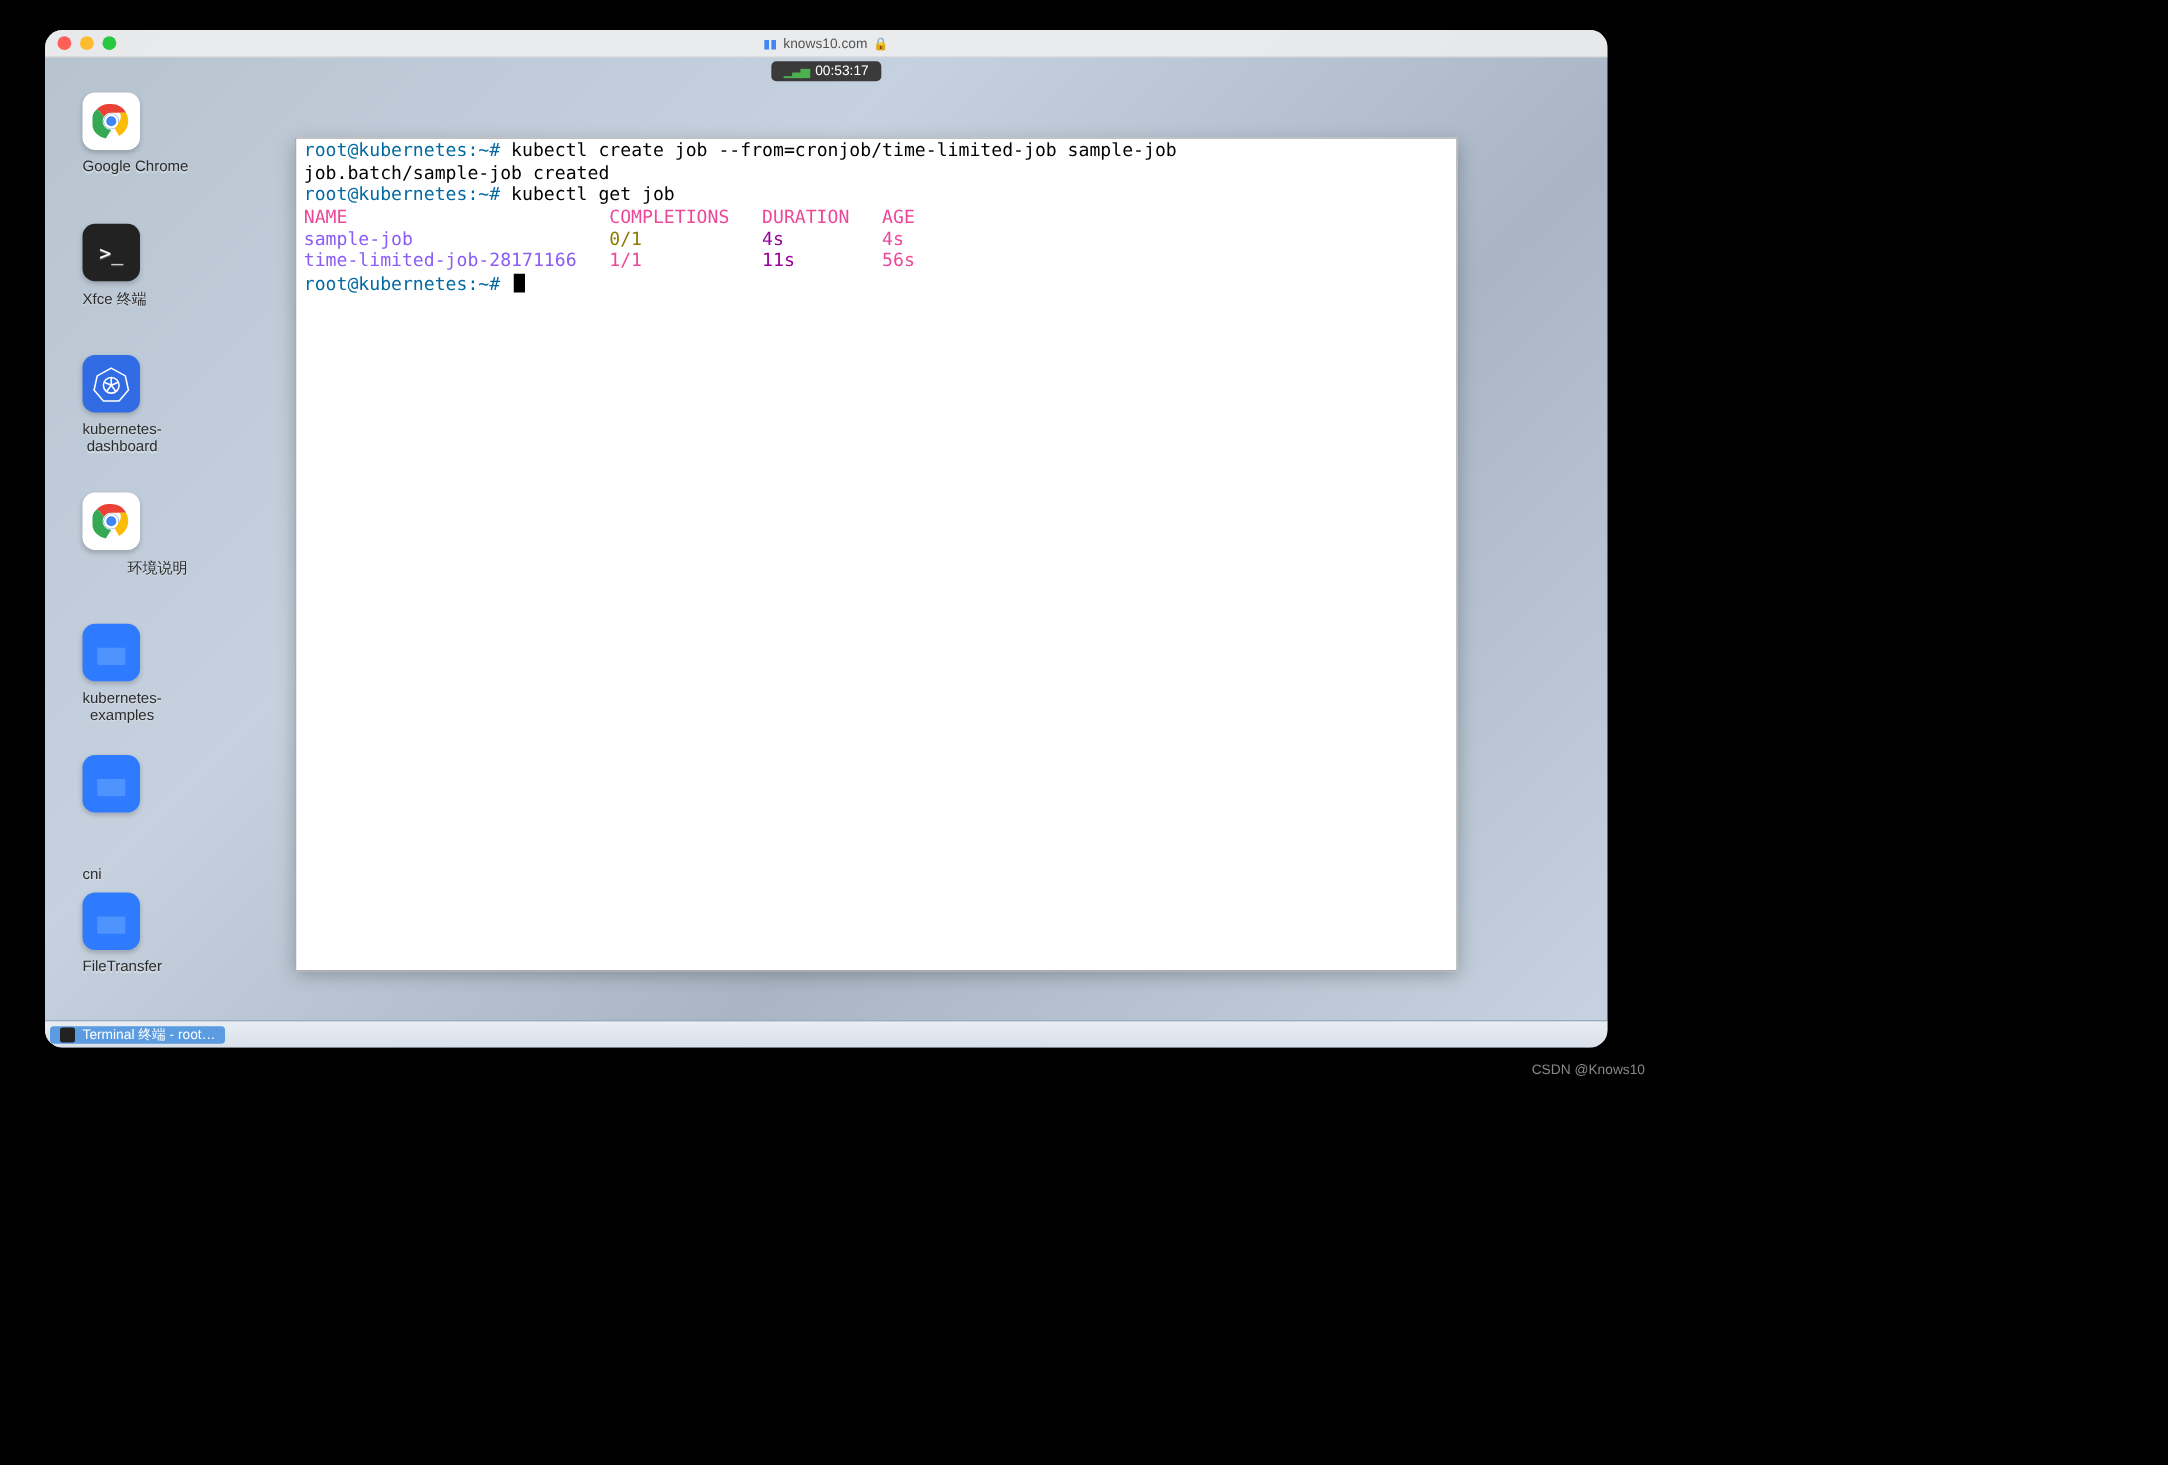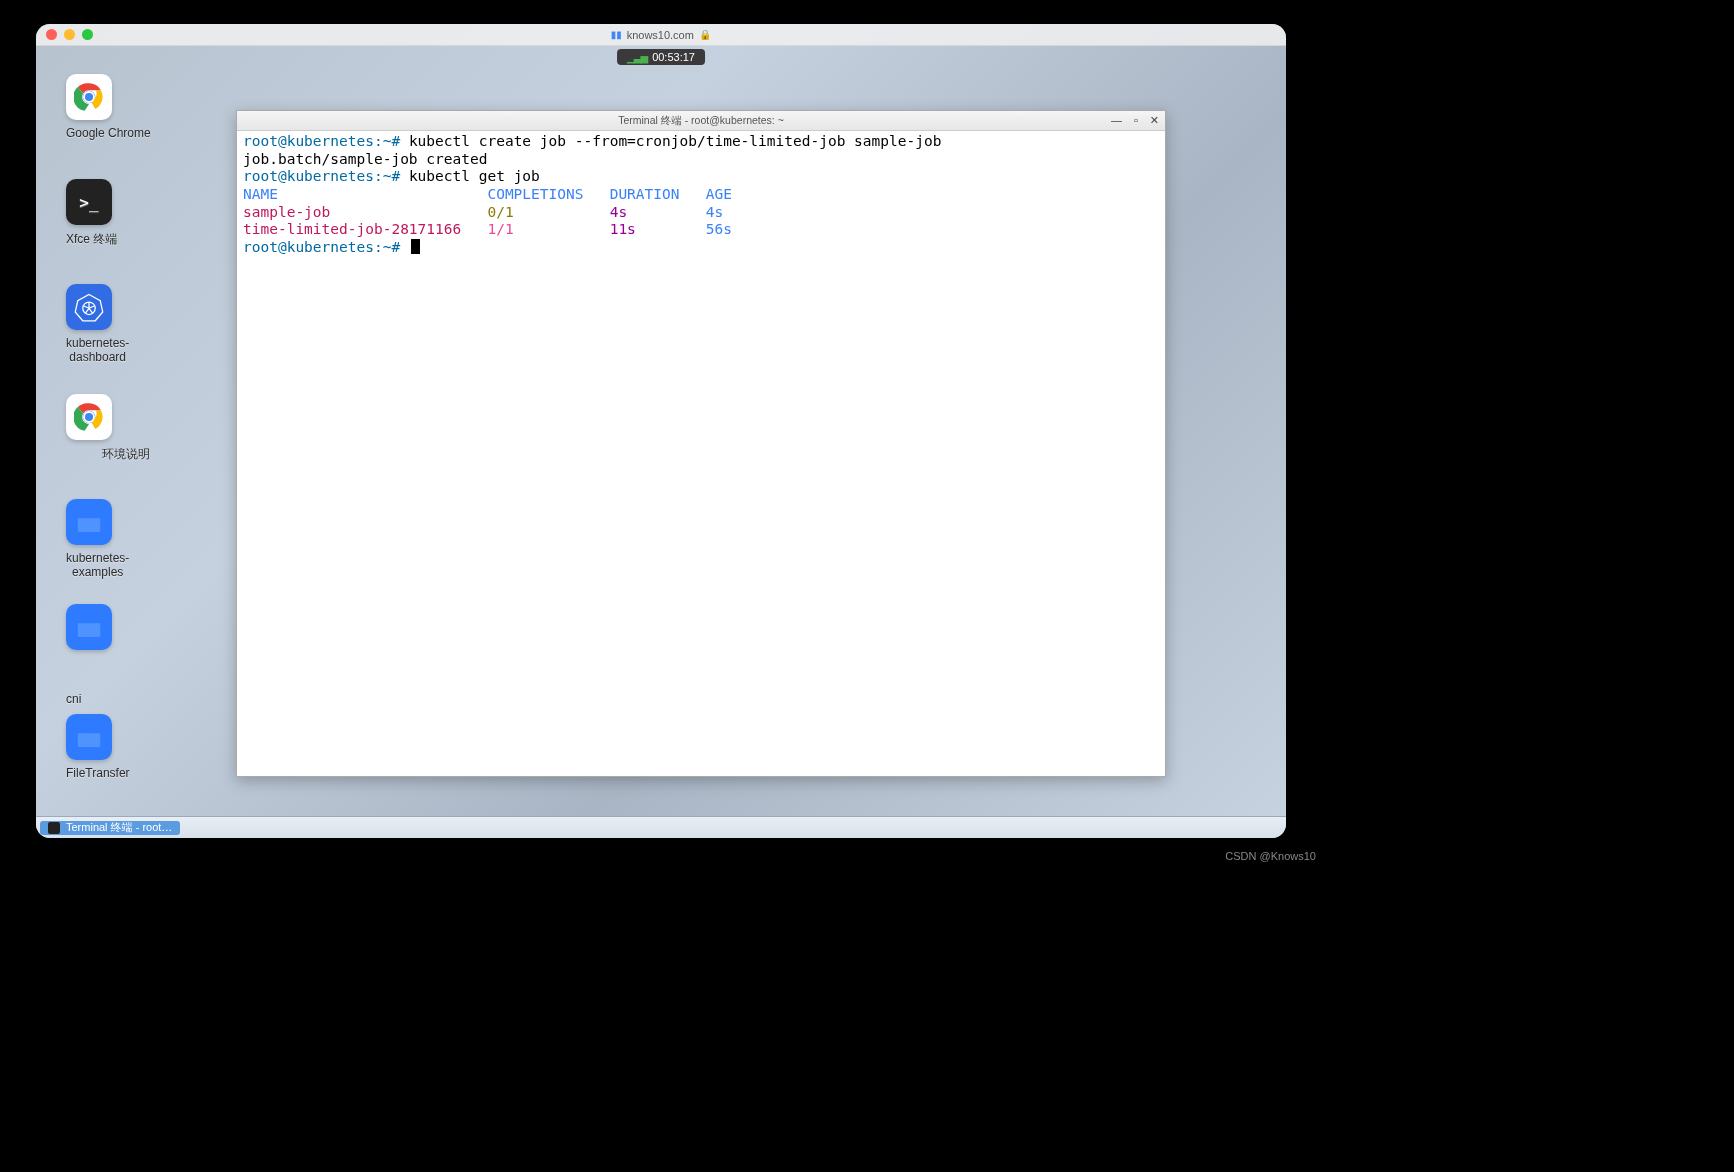--- a/index.html
+++ b/index.html
@@ -113,25 +113,25 @@
     flex:1;
     padding:2px 6px;
     font-family:"Menlo","Consolas","DejaVu Sans Mono",monospace;
     font-size:14.5px;
     line-height:1.22;
     color:#000;
     white-space:pre;
     overflow:hidden;
   }
   .c-prompt{color:#0369a1;}
-  .c-teal{color:#be185d;}
+  .c-teal{color:#8b5cf6;}
   .c-olive{color:#8a7a00;}
   .c-green{color:#ec4899;}
   .c-purple{color:#990099;}
-  .c-gray{color:#3b82f6;}
+  .c-gray{color:#ec4899;}
   .cursor-block{
     display:inline-block;width:9px;height:15px;background:#000;vertical-align:-2px;margin-left:2px;
   }
 
   .watermark{
     position:absolute; right:10px; bottom:4px;
     color:#888; font-size:11px; font-family:Arial;
   }
 </style>
 </head>
@@ -229,28 +229,20 @@
           <svg viewBox="0 0 48 48">
             <path d="M6 12h12l4 4h20a2 2 0 0 1 2 2v20a2 2 0 0 1-2 2H6a2 2 0 0 1-2-2V14a2 2 0 0 1 2-2z" fill="#2f7bff"></path>
             <path d="M6 18h36v20a2 2 0 0 1-2 2H8a2 2 0 0 1-2-2z" fill="#4f93ff"></path>
           </svg>
         </div>
         <div style="white-space:pre-line;">FileTransfer</div>
       </div>
     </div>
 
   <div class="terminal">
-    <div class="term-titlebar">
-      <span>Terminal 终端 - root@kubernetes: ~</span>
-      <div class="win-controls">
-        <span>—</span>
-        <span>▫</span>
-        <span>✕</span>
-      </div>
-    </div>
     <div class="term-body" id="term-body"><span class="c-prompt">root@kubernetes:~# </span>kubectl create job --from=cronjob/time-limited-job sample-job
 job.batch/sample-job created
 <span class="c-prompt">root@kubernetes:~# </span>kubectl get job
 <span class="c-gray">NAME                        COMPLETIONS   DURATION   AGE</span>
 <span class="c-teal">sample-job                  </span><span class="c-olive">0/1           </span><span class="c-purple">4s         </span><span class="c-gray">4s</span>
 <span class="c-teal">time-limited-job-28171166   </span><span class="c-green">1/1           </span><span class="c-purple">11s        </span><span class="c-gray">56s</span>
 <span class="c-prompt">root@kubernetes:~# </span><span class="cursor-block"></span></div>
   </div>
 
   <div class="xfce-panel">

